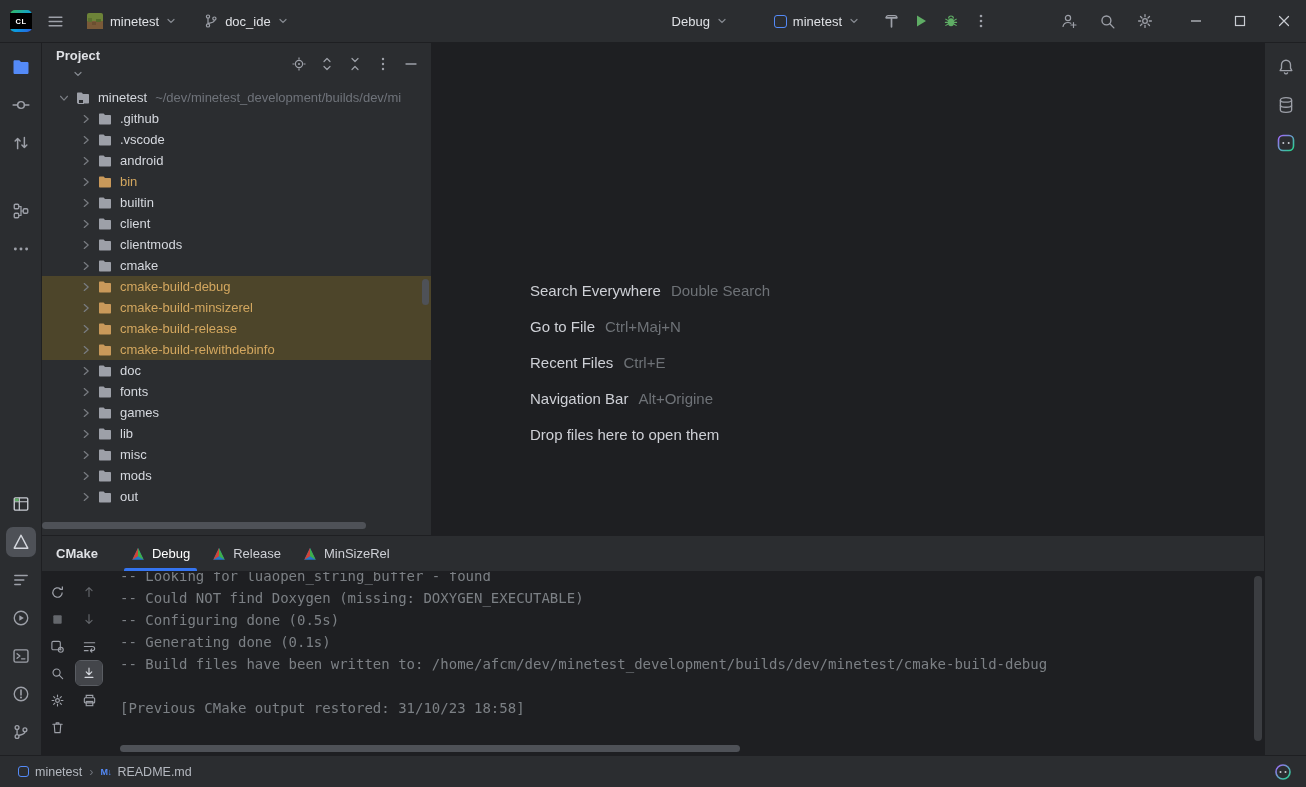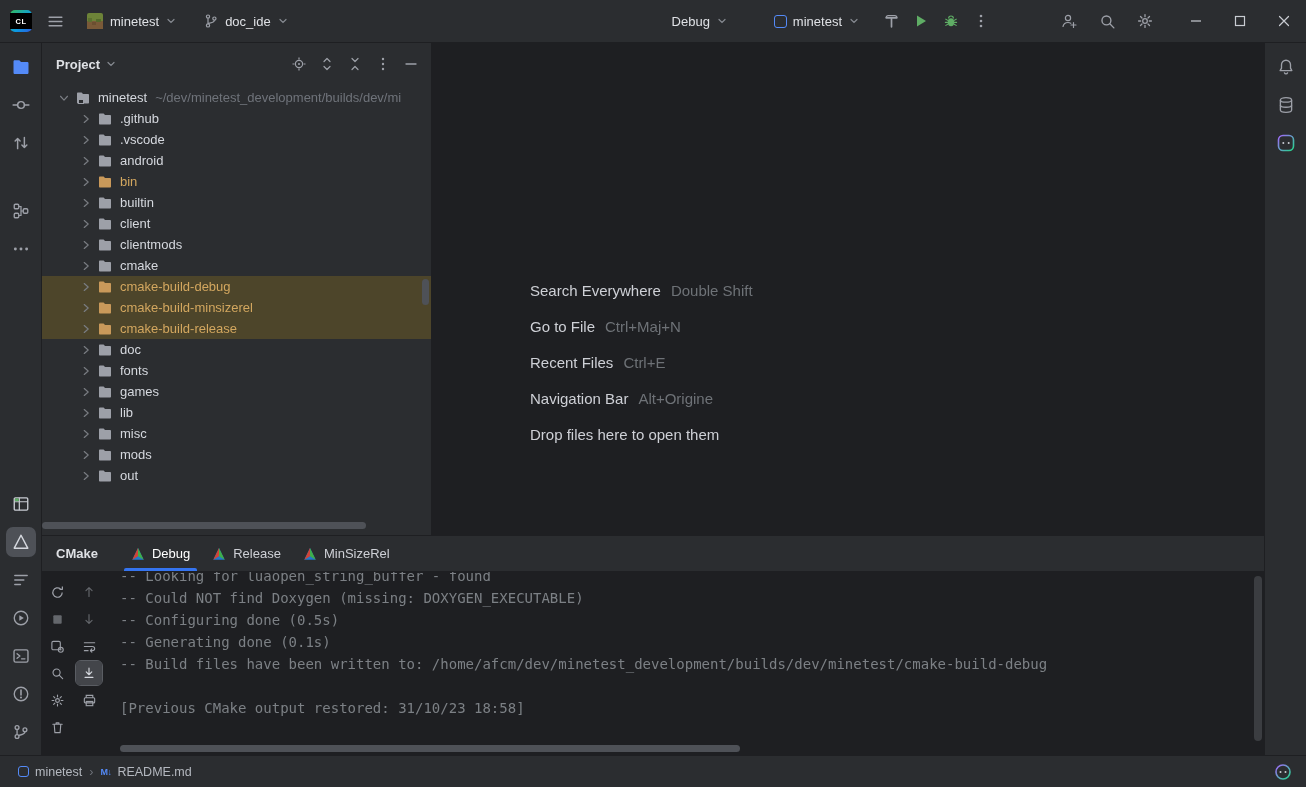--- a/index.html
+++ b/index.html
@@ -30,21 +30,21 @@
   .strip-gap{height:22px;}
   .push-bottom{margin-top:auto;}
 
   .center{flex:1;display:flex;flex-direction:column;min-width:0;}
   .top-row{flex:1;display:flex;min-height:0;}
 
   
   .project-panel{width:390px;flex:0 0 390px;background:#2b2d30;border-right:1px solid #1e1f22;
     display:flex;flex-direction:column;position:relative;overflow:hidden;}
   .pp-header{flex:0 0 42px;display:flex;align-items:center;padding:0 8px 0 14px;}
-  .pp-title{display:flex;align-items:center;gap:5px;font-weight:bold;color:#dfe1e5;}
+  .pp-title{display:flex;align-items:center;gap:5px;font-weight:bold;color:#dfe1e5;flex-direction:column;}
   .pp-tools{margin-left:auto;display:flex;align-items:center;gap:4px;}
   .pp-tool{width:24px;height:24px;display:flex;align-items:center;justify-content:center;color:#9da0a8;border-radius:5px;}
   .tree{flex:1;overflow:hidden;padding-top:2px;position:relative;}
   .tree-row{height:21px;display:flex;align-items:center;white-space:nowrap;padding-left:36px;cursor:default;}
   .tree-row.root{padding-left:14px;}
   .tree-row .tchev{width:16px;height:16px;flex:0 0 16px;display:flex;align-items:center;justify-content:center;color:#7a7d83;margin-right:3px;}
   .tree-row.root .tchev svg{transform:rotate(90deg);}
   .tree-row .folder{width:16px;height:16px;flex:0 0 16px;color:#9da0a8;margin-right:7px;position:relative;}
   .tree-row .tname{color:#d5d8de;}
   .tree-row.excluded .tname{color:#d3a75f;}
@@ -503,20 +503,33 @@
                       <path d="M6 4l4.5 4L6 12" stroke="currentColor" stroke-width="1.3" fill="none" stroke-linecap="round" stroke-linejoin="round"></path>
                     </svg>
                   </span>
     <span class="folder">
                     <svg width="16" height="16" viewBox="0 0 16 16">
                       <path d="M2 3.5c0-.55.45-1 1-1h3.1c.3 0 .58.13.77.36L8 4h5c.55 0 1 .45 1 1v7.5c0 .55-.45 1-1 1H3c-.55 0-1-.45-1-1z" fill="currentColor"></path>
                     </svg>
                   </span>
     <span class="tname">cmake-build-release</span>
   </div>
+                <div class="tree-row excluded highlighted">
+    <span class="tchev">
+                    <svg width="14" height="14" viewBox="0 0 16 16">
+                      <path d="M6 4l4.5 4L6 12" stroke="currentColor" stroke-width="1.3" fill="none" stroke-linecap="round" stroke-linejoin="round"></path>
+                    </svg>
+                  </span>
+    <span class="folder">
+                    <svg width="16" height="16" viewBox="0 0 16 16">
+                      <path d="M2 3.5c0-.55.45-1 1-1h3.1c.3 0 .58.13.77.36L8 4h5c.55 0 1 .45 1 1v7.5c0 .55-.45 1-1 1H3c-.55 0-1-.45-1-1z" fill="currentColor"></path>
+                    </svg>
+                  </span>
+    <span class="tname">cmake-build-relwithdebinfo</span>
+  </div>
                 <div class="tree-row">
     <span class="tchev">
                     <svg width="14" height="14" viewBox="0 0 16 16">
                       <path d="M6 4l4.5 4L6 12" stroke="currentColor" stroke-width="1.3" fill="none" stroke-linecap="round" stroke-linejoin="round"></path>
                     </svg>
                   </span>
     <span class="folder">
                     <svg width="16" height="16" viewBox="0 0 16 16">
                       <path d="M2 3.5c0-.55.45-1 1-1h3.1c.3 0 .58.13.77.36L8 4h5c.55 0 1 .45 1 1v7.5c0 .55-.45 1-1 1H3c-.55 0-1-.45-1-1z" fill="currentColor"></path>
                     </svg>
@@ -604,21 +617,21 @@
               </div>
             <div class="pp-hscroll"></div>
           </div>
           <div class="pp-vscroll"></div>
         </aside>
 
         <main class="editor">
           <div class="shortcuts">
               <div class="sc-row">
     <span class="sc-label">Search Everywhere</span>
-    <span class="sc-keys">Double Shift</span>
+    <span class="sc-keys">Double Search</span>
   </div>
               <div class="sc-row">
     <span class="sc-label">Go to File</span>
     <span class="sc-keys">Ctrl+Maj+N</span>
   </div>
               <div class="sc-row">
     <span class="sc-label">Recent Files</span>
     <span class="sc-keys">Ctrl+E</span>
   </div>
               <div class="sc-row">

